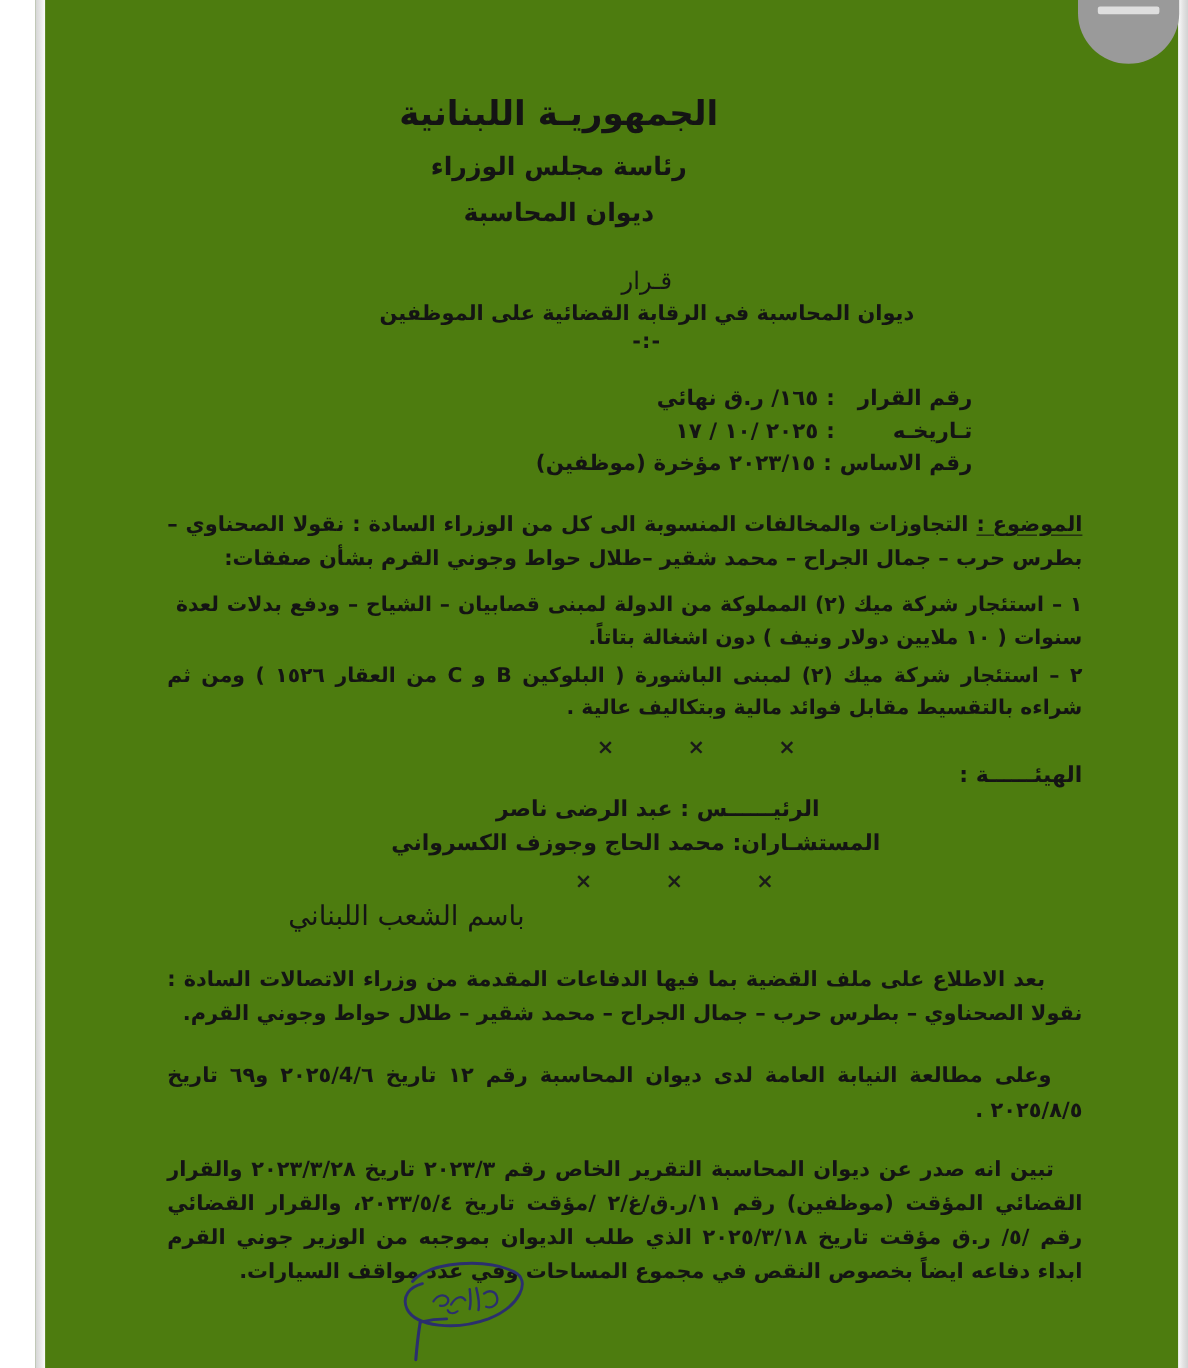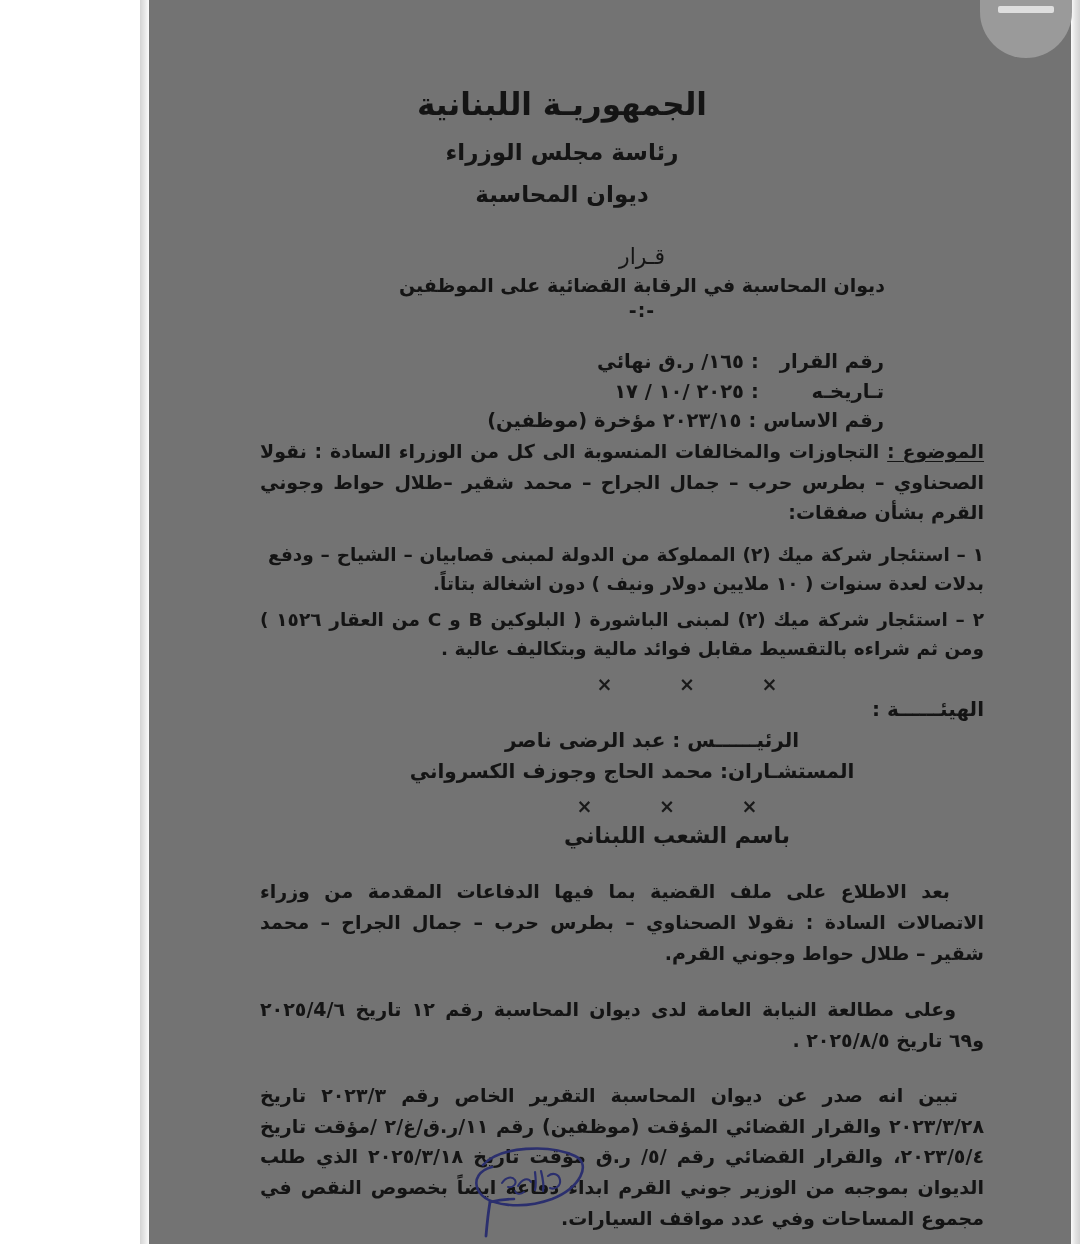--- a/index.html
+++ b/index.html
@@ -8,22 +8,22 @@
   html, body {
     width:1080px; height:1244px;
     background:#ffffff;
     font-family:"DejaVu Sans", sans-serif;
     overflow:hidden;
   }
 
   
   #page {
     position:relative;
-    width:940px; height:1244px;
-    background:#737373;
+    width:1048px; height:1244px;
+    background:#4d7c0f;
     direction:rtl;
   }
   .edge-strip {
     position:absolute; top:0; bottom:0;
     width:9px;
     background:linear-gradient(to right,#d8d8d8,#eeeeee,#fdfdfd);
     pointer-events:none;
   }
   .edge-strip.left  { left:0;  background:linear-gradient(to left,#fbfbfb,#e6e6e6,#d4d4d4); }
   .edge-strip.right { right:0; background:linear-gradient(to right,#fbfbfb,#e3e3e3,#d2d2d2); }
@@ -87,20 +87,21 @@
     text-align:right;
     padding-right:0;
   }
   #refs .ref-row { display:flex; justify-content:flex-start; padding-right:100px; }
   #refs .ref-label { min-width:118px; text-align:justify; }
   #refs .ref-sep  { width:22px; text-align:center; }
   #refs .ref-val  { white-space:nowrap; }
 
   
   #subject {
+    margin-top:26px;
     font-size:19px; line-height:1.62;
     text-align:justify; text-justify:inter-word;
     font-weight:600;
   }
   #subject .subj-label {
     font-weight:bold;
     text-decoration:underline;
     text-underline-offset:3px;
   }
 
@@ -131,22 +132,22 @@
   #panel .panel-row {
     text-align:center;
     font-size:20px; font-weight:bold;
     margin-top:7px;
     padding-left:60px;
   }
   #panel .panel-row.advisors { padding-left:20px; }
 
   
   #in-name {
-    text-align:center;
-    font-size:22px; font-weight:bold;
+    text-align:left;
+    font-size:25px; font-weight:normal;
     margin-top:6px;
     padding-left:110px;
   }
 
   
   .body-p {
     font-size:19px; line-height:1.62;
     text-align:justify; text-justify:inter-word;
     font-weight:600;
   }

